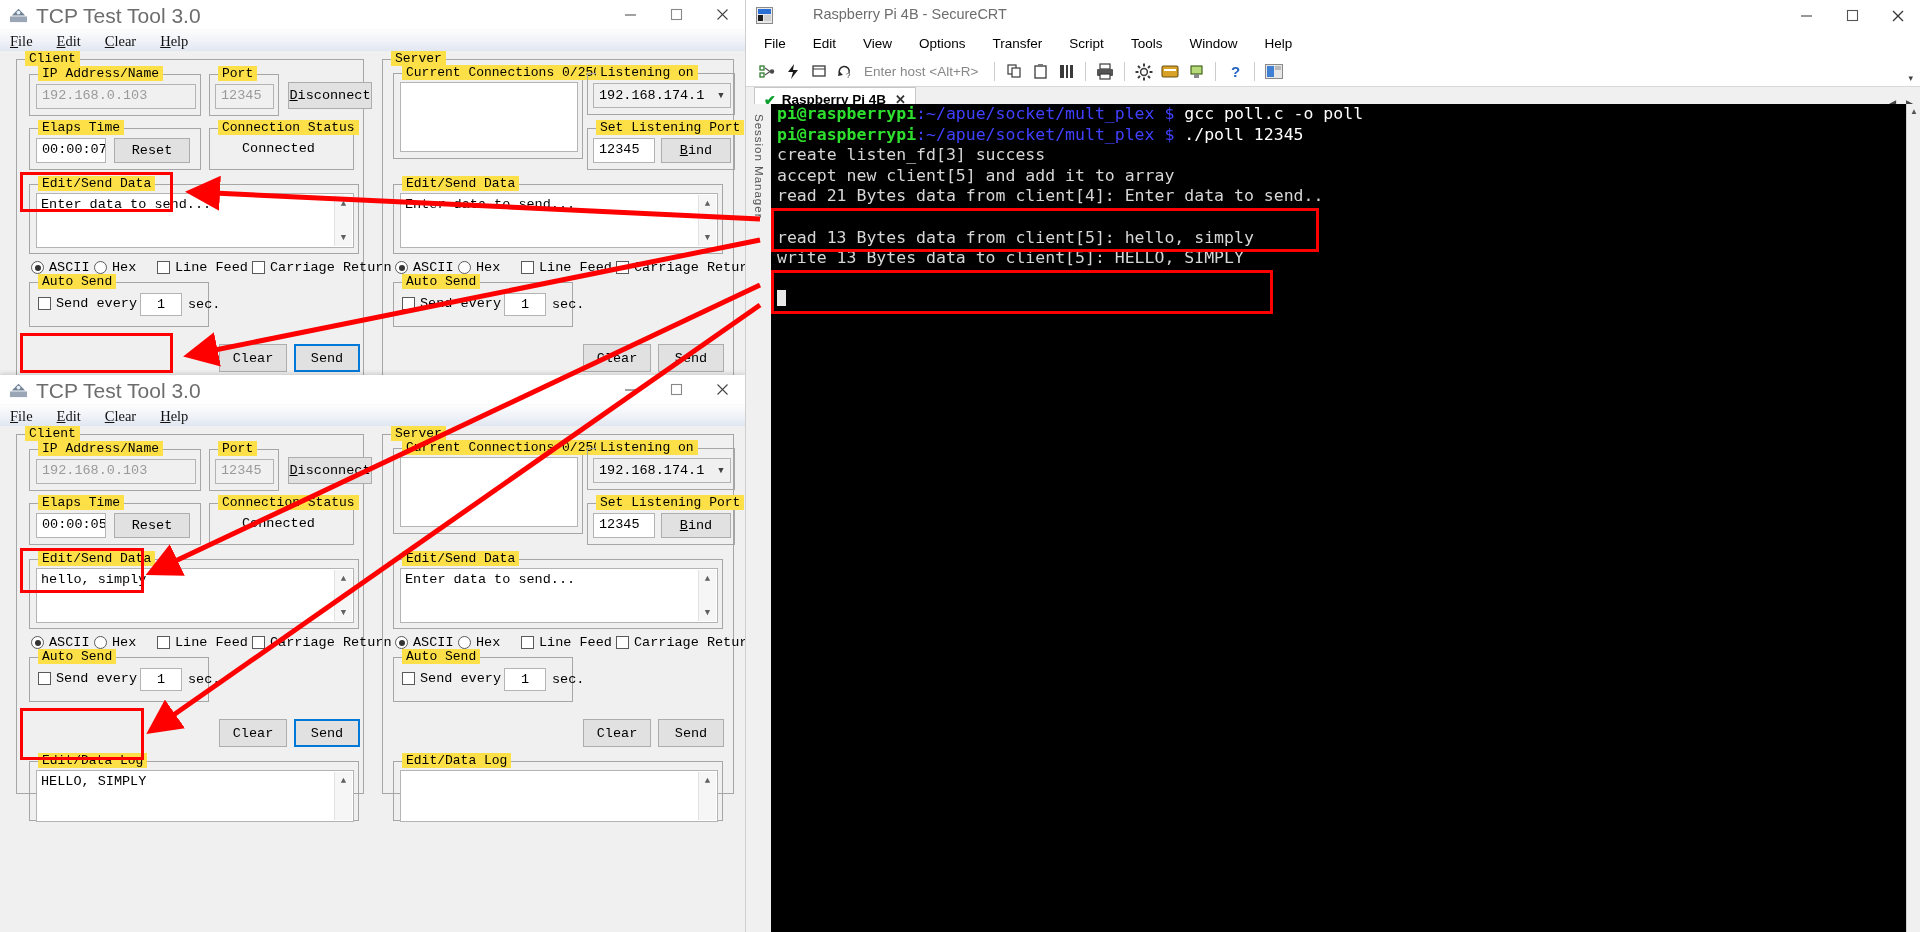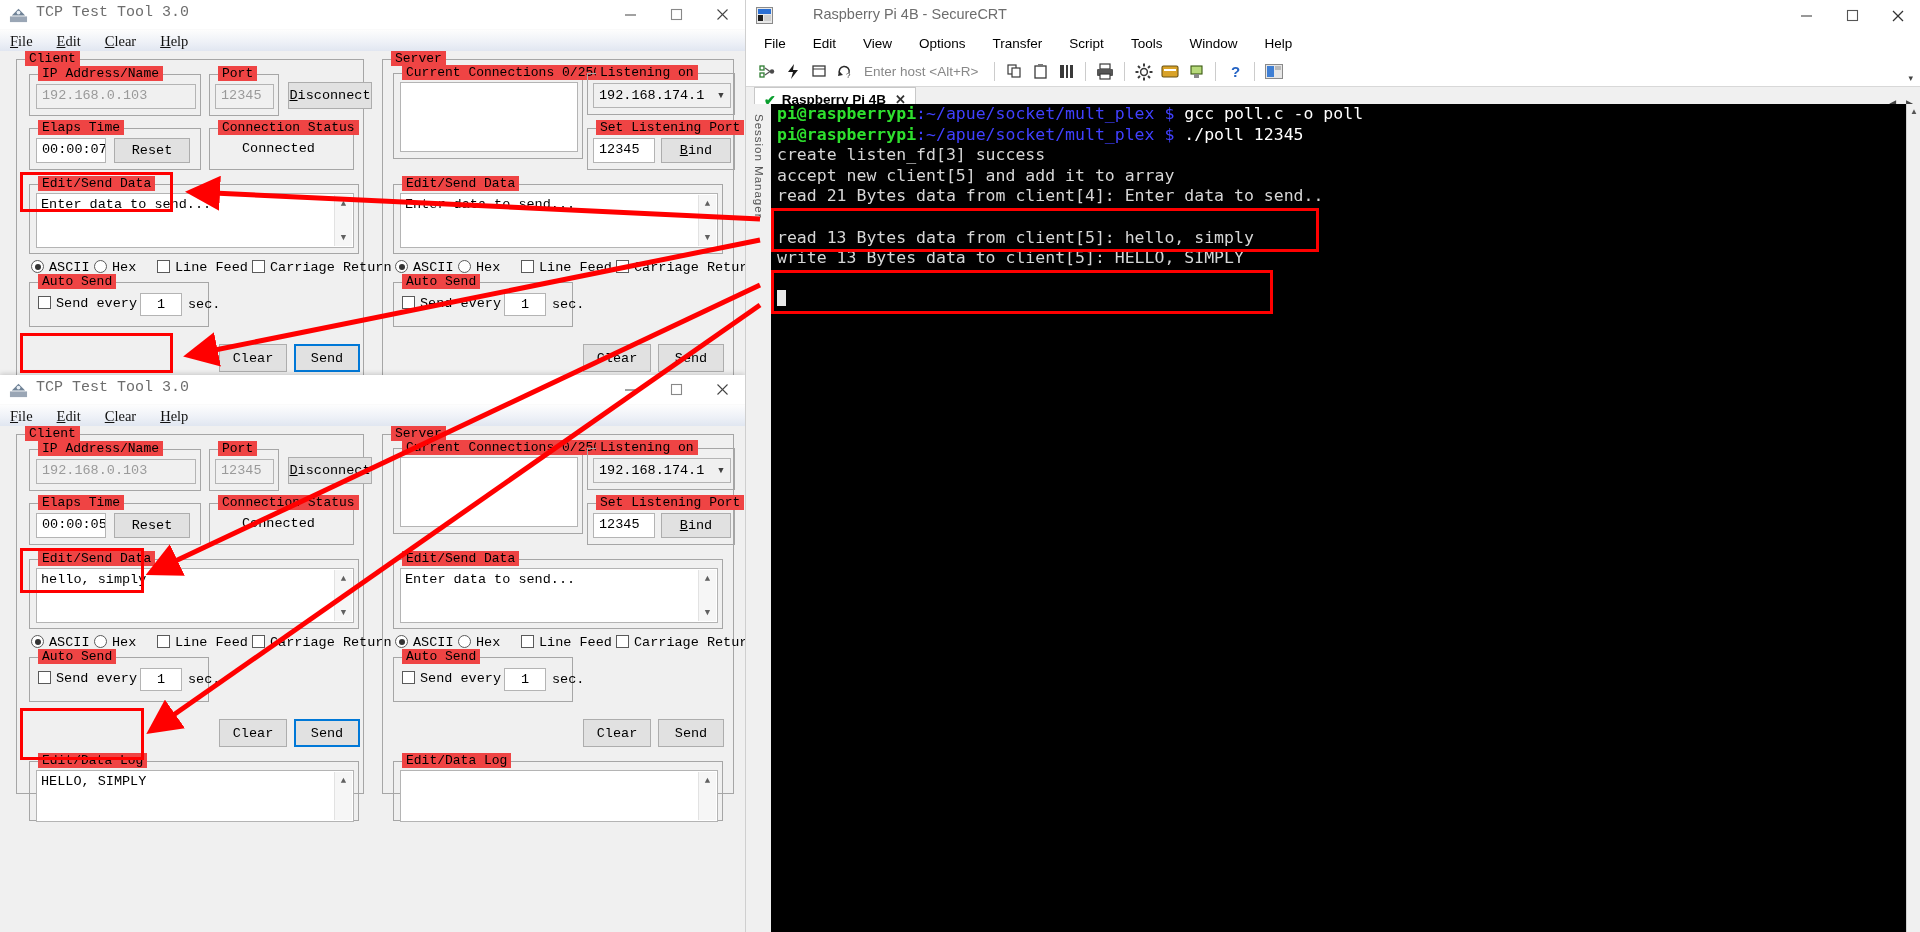--- a/index.html
+++ b/index.html
@@ -7,53 +7,53 @@
     width:1920px;height:932px;overflow:hidden;position:relative;
     background:#ffffff;
     font-family:"Liberation Sans",sans-serif;
     -webkit-font-smoothing:antialiased;
   }
   .win{position:absolute;background:#f0f0f0;box-sizing:border-box;}
 
   
   .tcp-titlebar{height:29px;background:#ffffff;position:relative;border-bottom:1px solid #fafafa;}
   .tcp-appicon{position:absolute;left:9px;top:5px;width:19px;height:19px;}
-  .tcp-title{position:absolute;left:36px;top:4px;font-size:15px;color:#6d6d6d;font-family:Liberation Mono, monospace;}
+  .tcp-title{position:absolute;left:36px;top:4px;font-size:21px;color:#6d6d6d;font-family:Liberation Sans, sans-serif;}
   .tcp-wbtns{position:absolute;right:0;top:0;height:29px;display:flex;}
   .tcp-wbtn{width:46px;height:29px;display:flex;align-items:center;justify-content:center;color:#3c3c3c;}
   .tcp-wbtn svg{display:block;}
   .tcp-menubar{height:22px;background:#f0f0f0;border-bottom:1px solid #dcdcdc;
     background:linear-gradient(to bottom,#fdfdfd 0%,#eef1f7 55%,#dfe5f0 100%);
     display:flex;align-items:center;padding-left:10px;}
   .tcp-menu{font-family:"Liberation Serif",serif;font-size:14.5px;color:#111;margin-right:24px;}
   .tcp-menu u{text-decoration:underline;}
   .tcp-body{position:absolute;left:0;right:0;bottom:0;top:51px;background:#f0f0f0;}
 
   
   .gb{position:absolute;border:1px solid #a6a6a6;box-sizing:border-box;}
-  .gb > .gb-cap{position:absolute;top:-9px;left:8px;background:#ef4444;padding:0 4px;
+  .gb > .gb-cap{position:absolute;top:-9px;left:8px;background:#fde047;padding:0 4px;
     font-family:"Liberation Mono","DejaVu Sans Mono",monospace;font-size:13px;color:#000;white-space:nowrap;line-height:15px;}
 
   .tfield{position:absolute;box-sizing:border-box;border:1px solid #b4b4b4;background:#f0f0f0;
      font-family:"Liberation Mono","DejaVu Sans Mono",monospace;font-size:13.5px;color:#9a9a9a;
      padding:2px 5px;line-height:18px;white-space:nowrap;overflow:hidden;}
   .tfield.white{background:#ffffff;color:#000;}
   .btn{position:absolute;box-sizing:border-box;border:1px solid #adadad;background:#e1e1e1;
      font-family:"Liberation Mono","DejaVu Sans Mono",monospace;font-size:13.5px;color:#000;
      display:flex;align-items:center;justify-content:center;}
   .btn.accent{border:2px solid #0078d7;background:#e1e1e1;}
   .btn u{text-decoration:underline;}
   .txtarea{position:absolute;box-sizing:border-box;border:1px solid #b4b4b4;background:#ffffff;
      font-family:"Liberation Mono","DejaVu Sans Mono",monospace;font-size:13.5px;color:#000;
      padding:1px 4px;line-height:20px;overflow:hidden;}
   .scroll{position:absolute;right:1px;top:1px;bottom:1px;width:17px;background:#f6f6f6;border-left:1px solid #e2e2e2;}
   .scroll .arw{position:absolute;left:0;right:0;height:17px;display:flex;align-items:center;justify-content:center;color:#606060;font-size:9px;}
   .scroll .arw.up{top:0;}
   .scroll .arw.dn{bottom:0;}
-  .radio,.chk{position:absolute;font-family:"Liberation Mono","DejaVu Sans Mono",monospace;font-size:13.5px;color:#000;display:flex;align-items:flex-start;white-space:nowrap;}
+  .radio,.chk{position:absolute;font-family:"Liberation Mono","DejaVu Sans Mono",monospace;font-size:13.5px;color:#000;display:flex;align-items:center;white-space:nowrap;}
   .radio .dot{width:13px;height:13px;border:1px solid #5a5a5a;border-radius:50%;background:#fff;margin-right:5px;position:relative;box-sizing:border-box;}
   .radio.on .dot:after{content:"";position:absolute;left:2.5px;top:2.5px;width:6px;height:6px;border-radius:50%;background:#333;}
   .chk .box{width:13px;height:13px;border:1px solid #5a5a5a;background:#fff;margin-right:5px;box-sizing:border-box;}
   .connstat{position:absolute;font-family:"Liberation Mono","DejaVu Sans Mono",monospace;font-size:13.5px;color:#000;}
   .listbox{position:absolute;border:1px solid #b4b4b4;background:#fff;box-sizing:border-box;}
   .combo{position:absolute;box-sizing:border-box;border:1px solid #b4b4b4;background:#f0f0f0;
      font-family:"Liberation Mono","DejaVu Sans Mono",monospace;font-size:13.5px;color:#000;
      display:flex;align-items:center;padding-left:5px;}
   .combo .cv{flex:1;}
   .combo .carw{width:18px;text-align:center;font-size:9px;color:#404040;}

